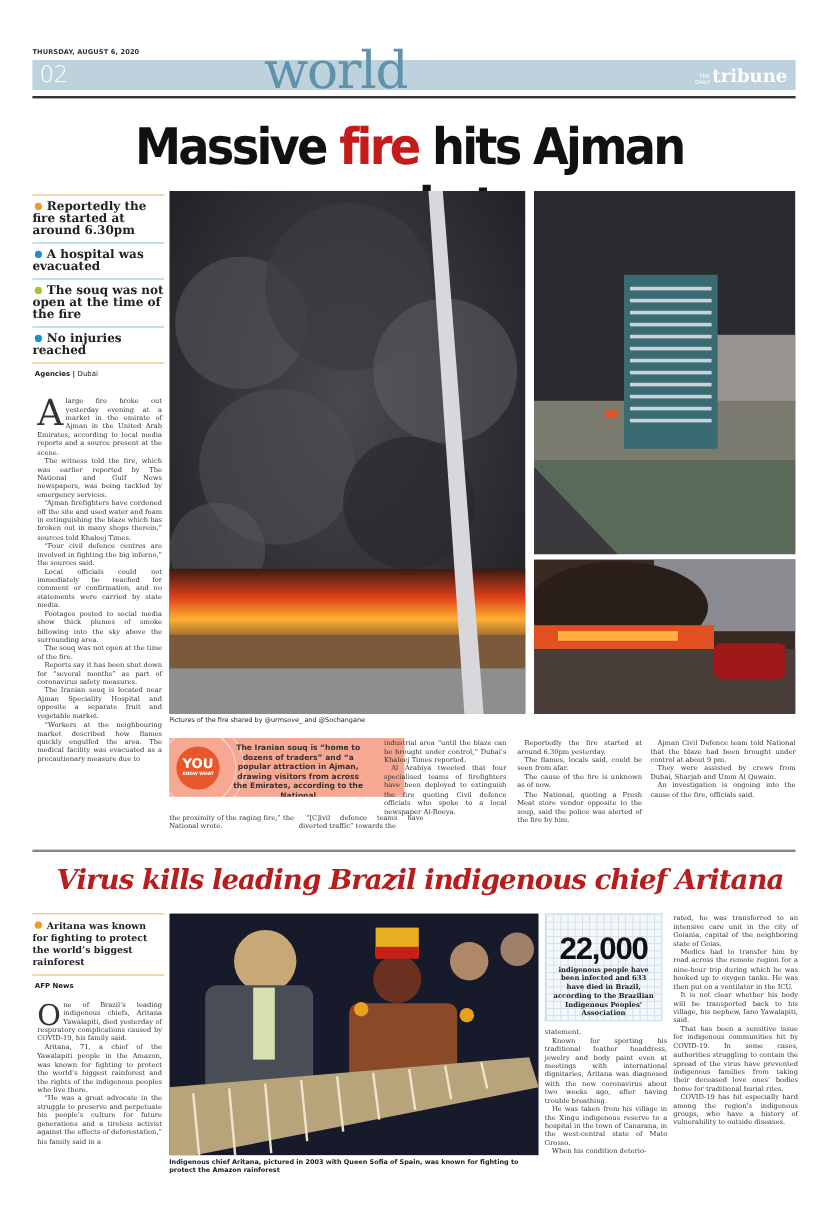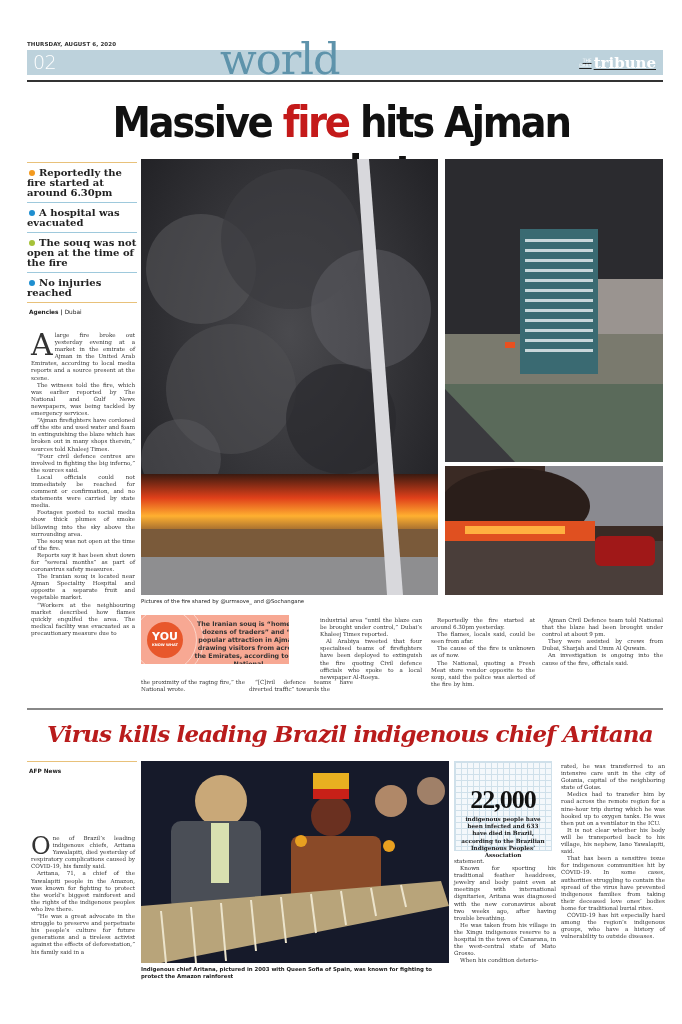--- a/index.html
+++ b/index.html
@@ -3,21 +3,21 @@
 <meta charset="utf-8">
 <style>
   * { box-sizing: border-box; margin: 0; padding: 0; }
   html, body { width: 682px; height: 1024px; background: #fff; overflow: hidden; }
   body { position: relative; font-family: "DejaVu Serif", serif; color: #222; }
 
   .dateline { position: absolute; left: 27px; top: 41px; font-family: "DejaVu Sans", sans-serif; font-size: 5.5px; font-weight: bold; letter-spacing: 0.1px; color: #333; }
   .header-band { position: absolute; left: 27px; top: 50px; width: 636px; height: 25px; background: #bdd2dc; }
   .page-num { position: absolute; left: 33px; top: 51px; font-family: "DejaVu Sans", sans-serif; font-size: 19px; font-weight: 200; color: #fff; letter-spacing: -0.5px; }
   .section { position: absolute; left: 220px; top: 38px; width: 240px; text-align: left; font-family: "DejaVu Serif", serif; font-size: 43px; line-height: 43px; color: #5e93ab; font-weight: normal; letter-spacing: -1px; }
-  .brand { position: absolute; right: 26px; top: 54px; display: flex; align-items: center; gap: 2px; text-decoration: underline; }
+  .brand { position: absolute; right: 26px; top: 54px; display: flex; align-items: flex-end; gap: 2px; }
   .brand-small { font-family: "DejaVu Sans", sans-serif; font-size: 4.5px; line-height: 5px; color: #fff; text-align: right; }
   .brand-main { font-family: "DejaVu Serif", serif; font-size: 15px; font-weight: bold; color: #fff; }
   .header-rule { position: absolute; left: 27px; top: 80px; width: 636px; height: 1.5px; background: #333; }
 
   .headline { position: absolute; left: 20px; top: 98px; width: 642px; text-align: center; font-family: "DejaVu Sans", sans-serif; font-size: 42px; font-weight: bold; letter-spacing: -2.5px; color: #111; transform: scaleX(0.92); transform-origin: center; }
   .headline .hl-red { color: #c41a1a; }
 
   .bullets { position: absolute; left: 27px; top: 162px; width: 110px; }
   .bullet { border-top: 1.5px solid #9ec9dc; padding: 5px 0 4px 0; font-family: "DejaVu Serif", serif; font-weight: bold; font-size: 10px; line-height: 10px; color: #222; }
   .bullet:first-child { border-top: 1.5px solid #e8c17a; }
@@ -30,42 +30,42 @@
   .col { position: absolute; font-family: "DejaVu Serif", serif; font-size: 5.6px; line-height: 7.1px; color: #333; text-align: justify; hyphens: auto; }
   .col p { text-indent: 6px; }
   .col p.first { text-indent: 0; }
   .dropcap { float: left; font-size: 30px; line-height: 24px; margin: 1px 2px 0 0; font-family: "DejaVu Serif", serif; }
 
   .photo-main { position: absolute; left: 141px; top: 159px; width: 297px; height: 436px; overflow: hidden; }
   .photo-tr { position: absolute; left: 445px; top: 159px; width: 218px; height: 303px; overflow: hidden; }
   .photo-br { position: absolute; left: 445px; top: 466px; width: 218px; height: 129px; overflow: hidden; }
   .caption { position: absolute; font-family: "DejaVu Sans", sans-serif; font-size: 5.4px; color: #222; line-height: 7px; }
 
-  .ykw { position: absolute; left: 141px; top: 615px; width: 148px; height: 49px; background: #f7a893; overflow: hidden; }
+  .ykw { position: absolute; left: 141px; top: 615px; width: 196px; height: 49px; background: #f7a893; overflow: hidden; }
   .ykw-ring { position: absolute; border-radius: 50%; border: 1px solid #fbd4c9; }
   .ykw-badge { position: absolute; left: 6px; top: 7px; width: 36px; height: 36px; border-radius: 50%; background: #e8572b; text-align: center; color: #fff; }
   .ykw-you { font-family: "DejaVu Sans", sans-serif; font-weight: bold; font-size: 11px; line-height: 12px; margin-top: 9px; display: block; }
   .ykw-kw { font-family: "DejaVu Sans", sans-serif; font-weight: bold; font-size: 3.6px; display: block; }
   .ykw-text { position: absolute; left: 50px; top: 5px; width: 115px; text-align: center; font-family: "DejaVu Sans", sans-serif; font-weight: bold; font-size: 6.3px; line-height: 8px; color: #333; }
 
   .divider { position: absolute; left: 27px; top: 708px; width: 636px; height: 2px; background: #888; }
 
   .headline2 { position: absolute; left: 20px; top: 720px; width: 660px; text-align: center; font-family: "DejaVu Serif", serif; font-style: italic; font-weight: bold; font-size: 23px; letter-spacing: -0.8px; color: #b91c1c; }
 
   .bullets2 { position: absolute; left: 27px; top: 761px; width: 110px; }
   .bullets2 .bullet { font-size: 7.8px; line-height: 10px; padding: 5px 0 5px 0; border-top: 1.5px solid #e8c17a; }
   .bullets2 .end-rule { border-top: 1.5px solid #e8c17a; }
 
   .photo2 { position: absolute; left: 141px; top: 761px; width: 308px; height: 202px; overflow: hidden; }
 
   .stat-box { position: absolute; left: 454px; top: 761px; width: 98px; height: 90px;
     background-color: #f4f8fb;
     background-image: linear-gradient(#cfe0ea 1px, transparent 1px), linear-gradient(90deg, #cfe0ea 1px, transparent 1px);
     background-size: 6px 6px; border: 1px solid #cfe0ea; text-align: center; }
-  .stat-num { font-family: Liberation Serif, serif; font-weight: bold; font-size: 26px; letter-spacing: -1px; color: #111; margin-top: 24px; line-height: 28px; }
+  .stat-num { font-family: Liberation Sans, sans-serif; font-weight: bold; font-size: 26px; letter-spacing: -1px; color: #111; margin-top: 14px; line-height: 28px; }
   .stat-text { font-family: "DejaVu Serif", serif; font-weight: bold; font-size: 5.7px; line-height: 7.2px; color: #222; padding: 2px 6px 0; }
 </style>
 </head>
 <body>
 
 <div class="dateline">THURSDAY, AUGUST 6, 2020</div>
 <div class="header-band"></div>
 <div class="page-num">02</div>
 <div class="section">world</div>
 <div class="brand">
@@ -196,20 +196,21 @@
   <p>Ajman Civil Defence team told National that the blaze had been brought under control at about 9 pm.</p>
   <p>They were assisted by crews from Dubai, Sharjah and Umm Al Quwain.</p>
   <p>An investigation is ongoing into the cause of the fire, officials said.</p>
 </div>
 
 <div class="divider"></div>
 
 <div class="headline2">Virus kills leading Brazil indigenous chief Aritana</div>
 
 <div class="bullets2">
+  <div class="bullet"><span class="dot" style="background:#f39a1f"></span><span>Aritana was known for fighting to protect the world’s biggest rainforest</span></div>
   <div class="end-rule"></div>
   <div class="byline" style="margin-bottom:10px;">AFP News</div>
 </div>
 
 <div class="col" style="left:31px; top:835px; width:104px;">
   <p class="first"><span class="dropcap" style="font-size:24px; line-height:20px;">O</span><span>ne of Brazil’s leading indigenous chiefs, Aritana Yawalapiti, died yesterday of respiratory complications caused by COVID-19, his family said.</span></p>
   <p>Aritana, 71, a chief of the Yawalapiti people in the Amazon, was known for fighting to protect the world’s biggest rainforest and the rights of the indigenous peoples who live there.</p>
   <p>“He was a great advocate in the struggle to preserve and perpetuate his people’s culture for future generations and a tireless activist against the effects of deforestation,” his family said in a</p>
 </div>
 

